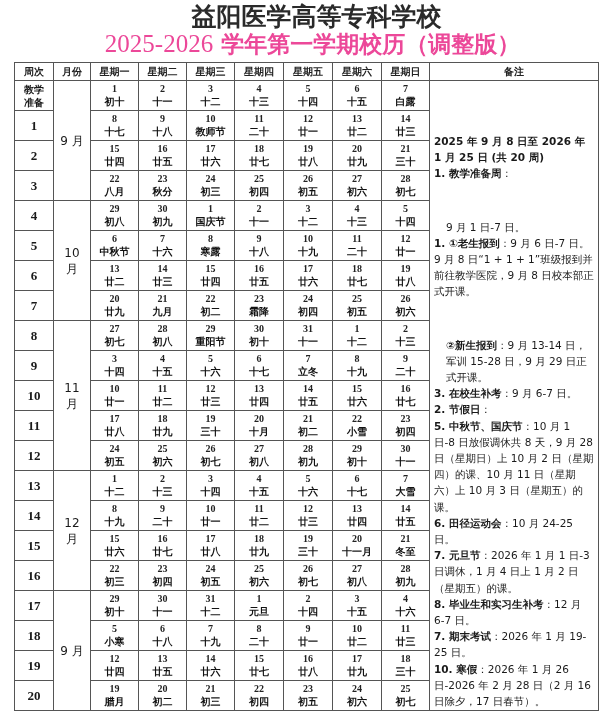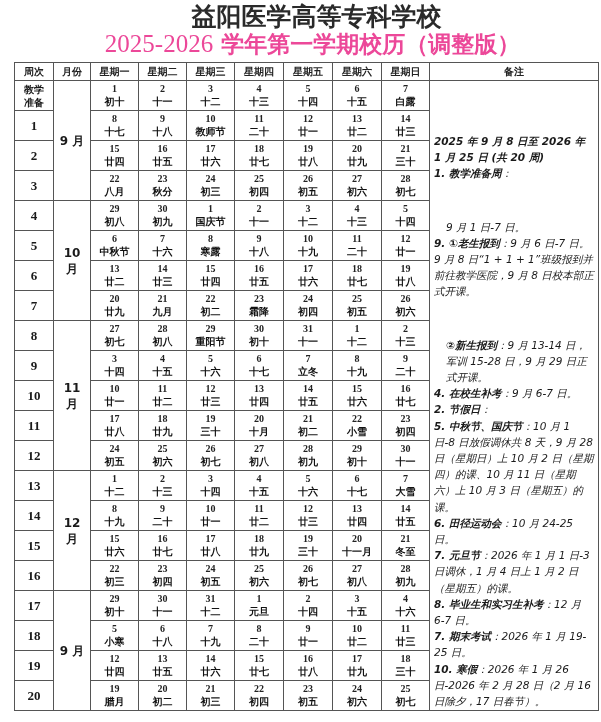--- a/index.html
+++ b/index.html
@@ -11,31 +11,31 @@
             font-size: 23px; line-height: 30px; color: #ec4899; font-weight: bold; }
   .title2 .yr { font-family: "Liberation Serif", serif; font-weight: normal; font-size: 25px; }
   table.cal { position: absolute; top: 62px; left: 14px; border-collapse: collapse;
               table-layout: fixed; width: 584px; }
   table.cal td, table.cal th { border: 1px solid #555; padding: 0; text-align: center;
               vertical-align: middle; overflow: hidden; }
   table.cal th { height: 17px; font-family: "DejaVu Sans", sans-serif; font-size: 10px;
                  font-weight: bold; color: #222; margin-left: 45px; }
   table.cal td.wk { font-family: "Liberation Serif", serif; font-weight: bold; font-size: 13px; height: 29px; }
   table.cal td.wk.prep { font-family: "DejaVu Sans", sans-serif; font-size: 10px; line-height: 13px; }
-  table.cal td.mon { font-family: "DejaVu Sans", sans-serif; font-weight: bold; font-size: 12px; line-height: 16px; }
+  table.cal td.mon { font-family: "DejaVu Sans", sans-serif; font-weight: normal; font-size: 12px; line-height: 16px; }
   table.cal td.day { height: 29px; }
   .dnum { display: block; font-family: "Liberation Serif", serif; font-weight: bold;
           font-size: 10px; line-height: 12px; color: #222; }
   .lunar { display: block; font-family: "DejaVu Sans", sans-serif; font-weight: bold;
            font-size: 10px; line-height: 14px; color: #111; }
   td.notes { vertical-align: top !important; text-align: left !important; padding: 0 4px !important; }
   .notes-inner { margin-top: 52px; font-family: "DejaVu Sans", sans-serif; font-size: 10.5px;
                  line-height: 16.2px; color: #1a1a1a; }
   .notes-inner .hd { font-weight: bold; }
-  .notes-inner p { margin: 0; font-style: italic; }
+  .notes-inner p { margin: 0; }
   .notes-inner .b { font-weight: bold; }
   .notes-inner .ind { padding-left: 12px; margin-top: 37px; }
 </style>
 </head>
 <body>
 
 <div class="title1">益阳医学高等专科学校</div>
 <div class="title2"><span class="yr">2025-2026</span> <span>学年第一学期校历（调整版）</span></div>
 
 <table class="cal">
@@ -95,23 +95,23 @@
         </td>
         <td class="day">
           <span class="dnum">7</span>
           <span class="lunar">白露</span>
         </td>
         <td class="notes" rowspan="21">
           <div class="notes-inner">
             <p class="hd">2025 年 9 月 8 日至 2026 年 1 月 25 日 (共 20 周)</p>
             <p><span class="b">1. 教学准备周</span><span>：</span></p>
             <p class="ind"><span class="b"></span><span>9 月 1 日-7 日。</span></p>
-            <p><span class="b">9. ①老生报到</span><span>：9 月 6 日-7 日。9 月 8 日“1 + 1 + 1”班级报到并前往教学医院，9 月 8 日校本部正式开课。</span></p>
+            <p><span class="b">1. ①老生报到</span><span>：9 月 6 日-7 日。9 月 8 日“1 + 1 + 1”班级报到并前往教学医院，9 月 8 日校本部正式开课。</span></p>
             <p class="ind"><span class="b">②新生报到</span><span>：9 月 13-14 日，军训 15-28 日，9 月 29 日正式开课。</span></p>
-            <p><span class="b">4. 在校生补考</span><span>：9 月 6-7 日。</span></p>
+            <p><span class="b">3. 在校生补考</span><span>：9 月 6-7 日。</span></p>
             <p><span class="b">2. 节假日</span><span>：</span></p>
             <p><span class="b">5. 中秋节、国庆节</span><span>：10 月 1 日-8 日放假调休共 8 天，9 月 28 日（星期日）上 10 月 2 日（星期四）的课、10 月 11 日（星期六）上 10 月 3 日（星期五）的课。</span></p>
             <p><span class="b">6. 田径运动会</span><span>：10 月 24-25 日。</span></p>
             <p><span class="b">7. 元旦节</span><span>：2026 年 1 月 1 日-3 日调休，1 月 4 日上 1 月 2 日（星期五）的课。</span></p>
             <p><span class="b">8. 毕业生和实习生补考</span><span>：12 月 6-7 日。</span></p>
             <p><span class="b">7. 期末考试</span><span>：2026 年 1 月 19-25 日。</span></p>
             <p><span class="b">10. 寒假</span><span>：2026 年 1 月 26 日-2026 年 2 月 28 日（2 月 16 日除夕，17 日春节）。</span></p>
           </div>
         </td>
       </tr>

